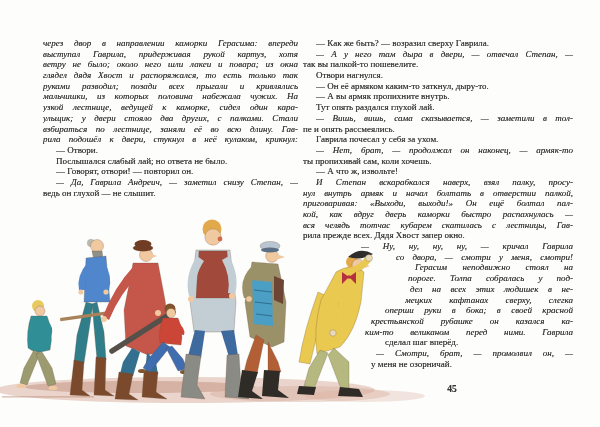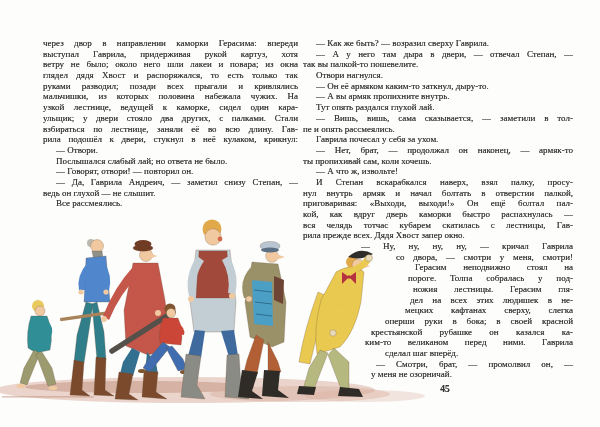--- a/index.html
+++ b/index.html
@@ -10,25 +10,25 @@
   .spread{position:relative;width:600px;height:427px;background:#fdfdfc;overflow:hidden;}
   .page-text{
     position:absolute;top:38px;color:#383838;font-size:9px;
   }
   .page-text.left{left:43px;width:255px;}
   .page-text.right{left:303px;width:270px;}
   .ln{
     height:10.7px;line-height:10.7px;overflow:hidden;
     text-shadow:0 0 .3px rgba(45,45,45,.75);
   }
-  .j,.ji,.w{text-align:justify;text-align-last:justify;}
+  .j,.ji,.w{text-align:justify;text-align-last:justify;font-style:italic;}
   .ji,.li{text-indent:13px;}
   .l,.wl{text-align:left;}
   .pagenum{
-    position:absolute;left:315px;top:384px;width:260px;text-align:center;
+    position:absolute;left:322px;top:384px;width:260px;text-align:center;
     font-size:9.5px;font-weight:bold;color:#3a3a3a;
     text-shadow:0 0 .3px rgba(45,45,45,.75);
   }
   .illo{position:absolute;left:0;top:205px;width:480px;height:222px;}
   svg .outl{stroke:#6a4a36;stroke-opacity:.45;stroke-width:.6;}
 </style>
 </head>
 <body>
 
 <div class="spread">
@@ -165,21 +165,20 @@
       <div class="ln j">мальчишки, из которых половина набежала чужих. На</div>
       <div class="ln j">узкой лестнице, ведущей к каморке, сидел один кара-</div>
       <div class="ln j">ульщик; у двери стояло два других, с палками. Стали</div>
       <div class="ln j">взбираться по лестнице, заняли её во всю длину. Гав-</div>
       <div class="ln j">рила подошёл к двери, стукнул в неё кулаком, крикнул:</div>
       <div class="ln li">— Отвори.</div>
       <div class="ln li">Послышался слабый лай; но ответа не было.</div>
       <div class="ln li">— Говорят, отвори! — повторил он.</div>
       <div class="ln ji">— Да, Гаврила Андреич, — заметил снизу Степан, —</div>
       <div class="ln l">ведь он глухой — не слышит.</div>
-      <div class="ln li">Все рассмеялись.</div>
     </div>
 
   <div class="page-text right" style="color: rgb(56, 56, 56);">
       <div class="ln li">— Как же быть? — возразил сверху Гаврила.</div>
       <div class="ln ji">— А у него там дыра в двери, — отвечал Степан, —</div>
       <div class="ln l">так вы палкой-то пошевелите.</div>
       <div class="ln li">Отвори нагнулся.</div>
       <div class="ln li">— Он её армяком каким-то заткнул, дыру-то.</div>
       <div class="ln li">— А вы армяк пропихните внутрь.</div>
       <div class="ln li">Тут опять раздался глухой лай.</div>
@@ -192,21 +191,20 @@
       <div class="ln ji">И Степан вскарабкался наверх, взял палку, просу-</div>
       <div class="ln j">нул внутрь армяк и начал болтать в отверстии палкой,</div>
       <div class="ln j">приговаривая: «Выходи, выходи!» Он ещё болтал пал-</div>
       <div class="ln j">кой, как вдруг дверь каморки быстро распахнулась —</div>
       <div class="ln j">вся челядь тотчас кубарем скатилась с лестницы, Гав-</div>
       <div class="ln l">рила прежде всех. Дядя Хвост запер окно.</div>
       <div class="ln w" style="margin-left: 58px;">— Ну, ну, ну, ну, — кричал Гаврила</div>
       <div class="ln w" style="margin-left: 93px;">со двора, — смотри у меня, смотри!</div>
       <div class="ln w" style="margin-left: 112px;">Герасим неподвижно стоял на</div>
       <div class="ln w" style="margin-left: 105px;">пороге. Толпа собралась у под-</div>
-      <div class="ln w" style="margin-left: 110px;">ножия лестницы. Герасим гля-</div>
       <div class="ln w" style="margin-left: 107px;">дел на всех этих людишек в не-</div>
       <div class="ln w" style="margin-left: 102px;">мецких кафтанах сверху, слегка</div>
       <div class="ln w" style="margin-left: 82px;">оперши руки в бока; в своей красной</div>
       <div class="ln w" style="margin-left: 68px;">крестьянской рубашке он казался ка-</div>
       <div class="ln w" style="margin-left: 62px;">ким-то великаном перед ними. Гаврила</div>
       <div class="ln wl" style="margin-left: 82px;">сделал шаг вперёд.</div>
       <div class="ln w" style="margin-left: 73px;">— Смотри, брат, — промолвил он, —</div>
       <div class="ln wl" style="margin-left: 68px;">у меня не озорничай.</div>
     </div>
 

